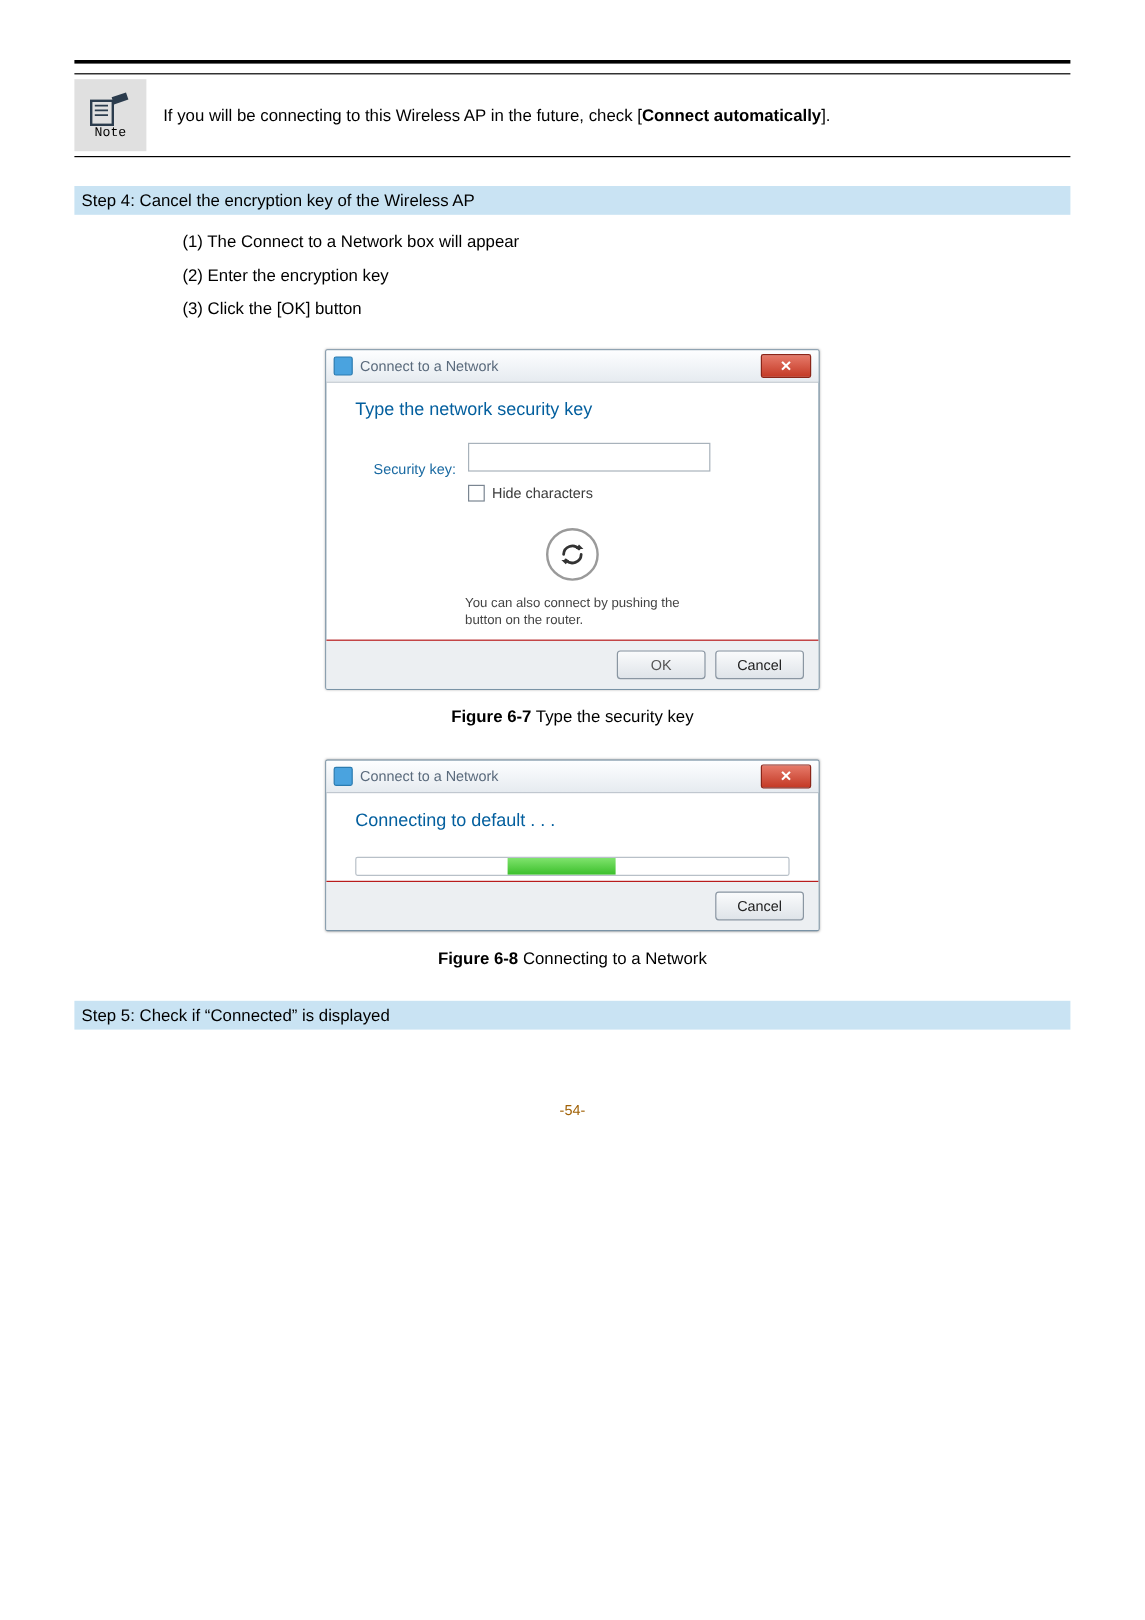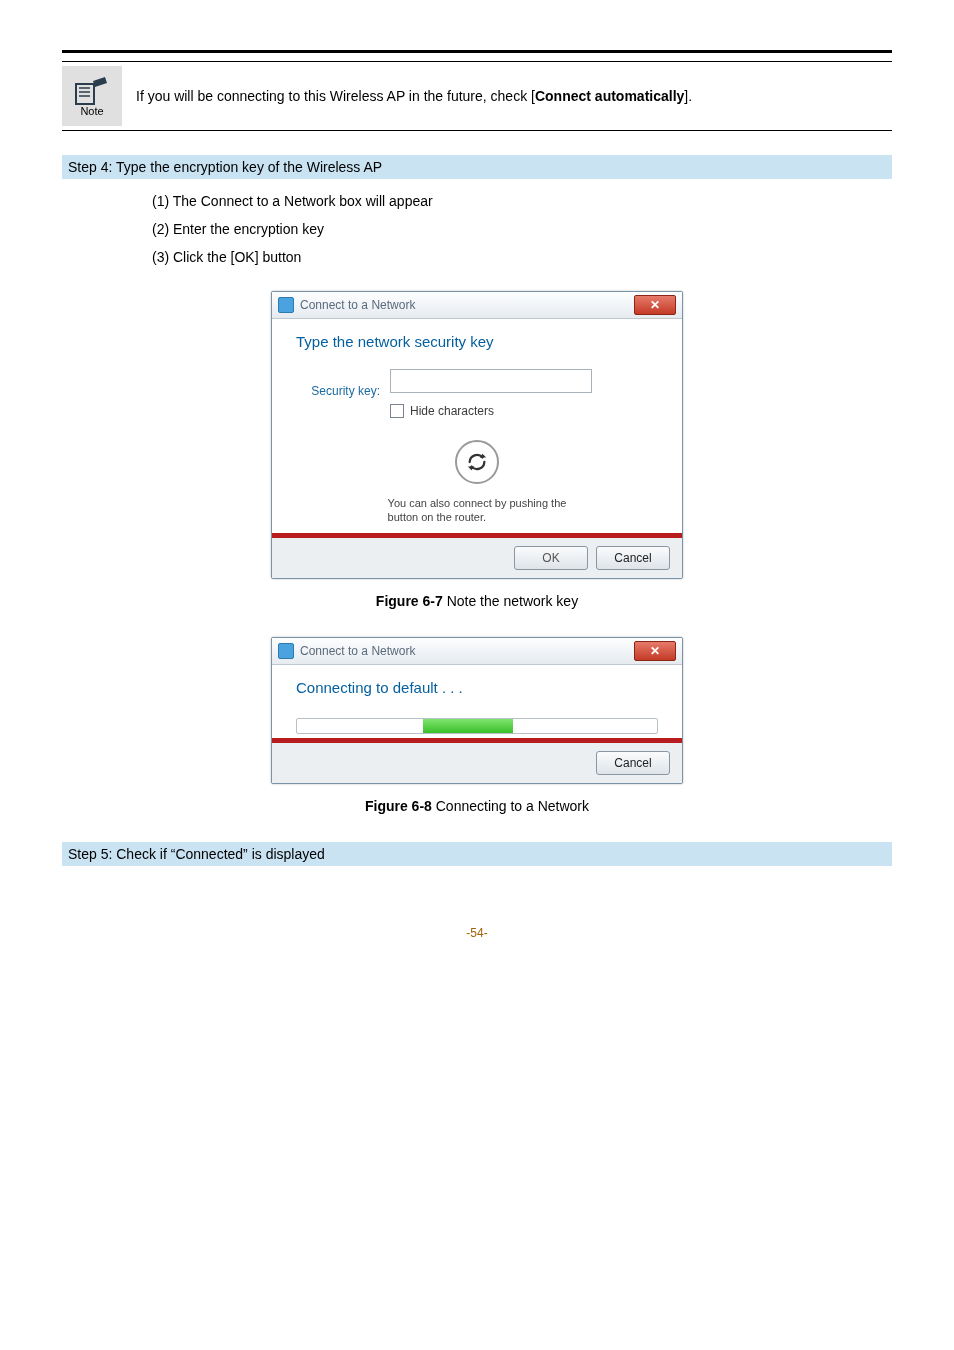--- a/index.html
+++ b/index.html
@@ -1,20 +1,20 @@
 <!DOCTYPE html>
 <html><head>
 <meta charset="utf-8">
 <style>
   body { margin:0; padding:0; font-family: Arial, Helvetica, sans-serif; font-size:14px; color:#000; background:#fff; width:954px;}
   .page { padding:50px 62px 40px 62px; }
   .hr-thick { border:none; border-top:3px solid #000; margin:0 0 8px 0; }
   .hr-thin { border:none; border-top:1px solid #000; margin:0;}
   .note-wrap { display:flex; align-items:center; padding:4px 0;}
-  .note-badge { width:60px; height:60px; background:#e0e0e0; display:flex; flex-direction:column; align-items:center; justify-content:center; font-size:11px; margin-right:14px;}
+  .note-badge { width:60px; height:60px; background:#e0e0e0; display:flex; flex-direction:column; align-items:center; justify-content:center; font-size:11px; margin-right:14px;font-family:Liberation Mono, monospace;}
   .note-badge svg { }
   .note-text { font-size:14px; }
   .step-bar { background:#c9e3f3; padding:4px 6px; font-size:14px; margin:24px 0 8px 0;}
   .step-bar .b { font-weight:normal;}
   .list { margin:6px 0 20px 90px; font-size:14px; line-height:2;}
   .figwrap { display:flex; justify-content:center; margin:8px 0 4px 0;}
   .dialog { width:410px; border:1px solid #7a93a6; border-radius:2px; font-family:"Segoe UI",Tahoma,sans-serif; font-size:13px; box-shadow:0 0 2px rgba(0,0,0,.3); background:#fff;}
   .titlebar { display:flex; align-items:center; justify-content:space-between; background:linear-gradient(#fdfeff,#e6ebf0); border-bottom:1px solid #c0c7cf; padding:3px 6px;}
   .titlebar .ttl { display:flex; align-items:center; color:#5a6a7c; font-size:12px;}
   .titlebar .ttl .appicon { width:14px; height:14px; background:#4aa3df; border:1px solid #2b7bb0; margin-right:6px; border-radius:2px;}
@@ -23,21 +23,21 @@
   .dlgh { color:#035f9e; font-size:15px; margin-bottom:14px;}
   .formrow { display:flex; align-items:center; margin:8px 0 4px 0;}
   .formrow .lbl { width:84px; text-align:right; color:#1a6aa2; font-size:12px; padding-right:10px;margin-top:20px;}
   .textbox { width:200px; height:22px; border:1px solid #a8b2bb; background:#fff;}
   .checkrow { margin-left:94px; font-size:12px; color:#3a3a3a; display:flex; align-items:center; gap:6px; margin-top:6px;}
   .checkbox { width:12px; height:12px; border:1px solid #7a8591; background:#fff; display:inline-block;}
   .wpsrow { display:flex; align-items:center; gap:12px; margin:22px 0 4px 0;flex-direction:column;}
   .wpsicon { width:40px; height:40px; border:2px solid #9a9a9a; border-radius:50%; display:flex; align-items:center; justify-content:center;}
   .wpsicon svg {}
   .wpstext { font-size:11px; color:#444; line-height:1.3;}
-  .btnbar { background:#eceff2; border-top:5px solid #b91c1c; padding:8px 12px; display:flex; justify-content:flex-end; gap:8px;}
+  .btnbar { background:#eceff2; border-top:1px solid #b91c1c; padding:8px 12px; display:flex; justify-content:flex-end; gap:8px;}
   .winbtn { min-width:72px; height:22px; border:1px solid #8a96a2; border-radius:3px; background:linear-gradient(#fafbfc,#dfe4e9); font-size:12px; display:flex; align-items:center; justify-content:center; color:#555;}
   .caption { text-align:center; font-size:14px; margin:14px 0 28px 0;}
   .caption .b { font-weight:bold;}
   .progtext { color:#035f9e; font-size:15px; margin-bottom:22px;}
   .progressbar { height:14px; border:1px solid #b8c0c8; border-radius:2px; background:#fff; position:relative; overflow:hidden;}
   .progressbar .chunk { position:absolute; left:35%; top:0; bottom:0; width:90px; background:linear-gradient(#7fe36d,#3bbf2b);}
   .page-num { text-align:center; font-size:12px; color:#a16207; margin-top:60px;}
 </style>
 </head>
 <body>
@@ -58,21 +58,21 @@
       </svg>
       <span>Note</span>
     </div>
     <div class="note-text">
       <span>If you will be connecting to this Wireless AP in the future, check [</span><b>Connect automatically</b><span>].</span>
     </div>
   </div>
   <hr class="hr-thin">
 
   <div class="step-bar">
-    <span class="b">Step 4</span><span>: Type the </span><span class="b">encryption key</span><span> of the Wireless AP</span>
+    <span class="b">Step 4</span><span>: Cancel the </span><span class="b">encryption key</span><span> of the Wireless AP</span>
   </div>
   <div class="list">
     <div>(1)  The Connect to a Network box will appear</div>
     <div>(2)  Enter the encryption key</div>
     <div>(3)  Click the [OK] button</div>
   </div>
 
   <div class="figwrap">
     <div class="dialog">
       <div class="titlebar">
@@ -113,21 +113,21 @@
         <div class="winbtn">
             <span>OK</span>
           </div>
         <div class="winbtn" style="color:#222;">
             <span>Cancel</span>
           </div>
       </div>
     </div>
   </div>
   <div class="caption">
-    <span class="b">Figure 6-7</span><span> Note the network key</span>
+    <span class="b">Figure 6-7</span><span> Type the security key</span>
   </div>
 
   <div class="figwrap">
     <div class="dialog">
       <div class="titlebar">
         <div class="ttl">
           <span class="appicon"></span>
           <span>Connect to a Network</span>
         </div>
         <div class="closebtn">

